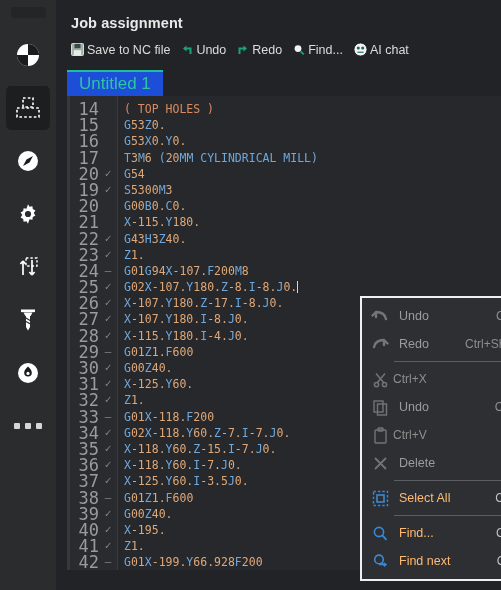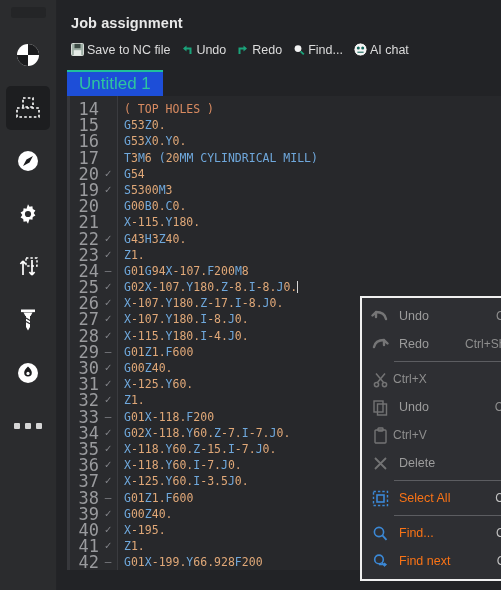--- a/index.html
+++ b/index.html
@@ -171,21 +171,21 @@
     align-items: center;
     height: 28px;
     padding: 0 9px 0 5px;
     cursor: pointer;
     font-size: 12.5px;
   }
   .ctx-icon {
     width: 26px; flex: 0 0 26px;
     display: flex; align-items: center; justify-content: center;
   }
-  .ctx-label { flex: 1 1 auto; color: #f97316; padding-left: 6px; }
+  .ctx-label { flex: 1 1 auto; color: #fdba74; padding-left: 6px; }
   .ctx-item.disabled .ctx-label { color: #9c9c9c; }
   .ctx-item.disabled .ctx-key { color: #8e8e8e; }
   .ctx-key { color: #c2c2c2; font-size: 12px; }
   .ctx-sep { height: 1px; background: #5c5d61; margin: 3px 9px 3px 32px; }
 </style>
 </head>
 <body>
 
 <div id="app">
 

